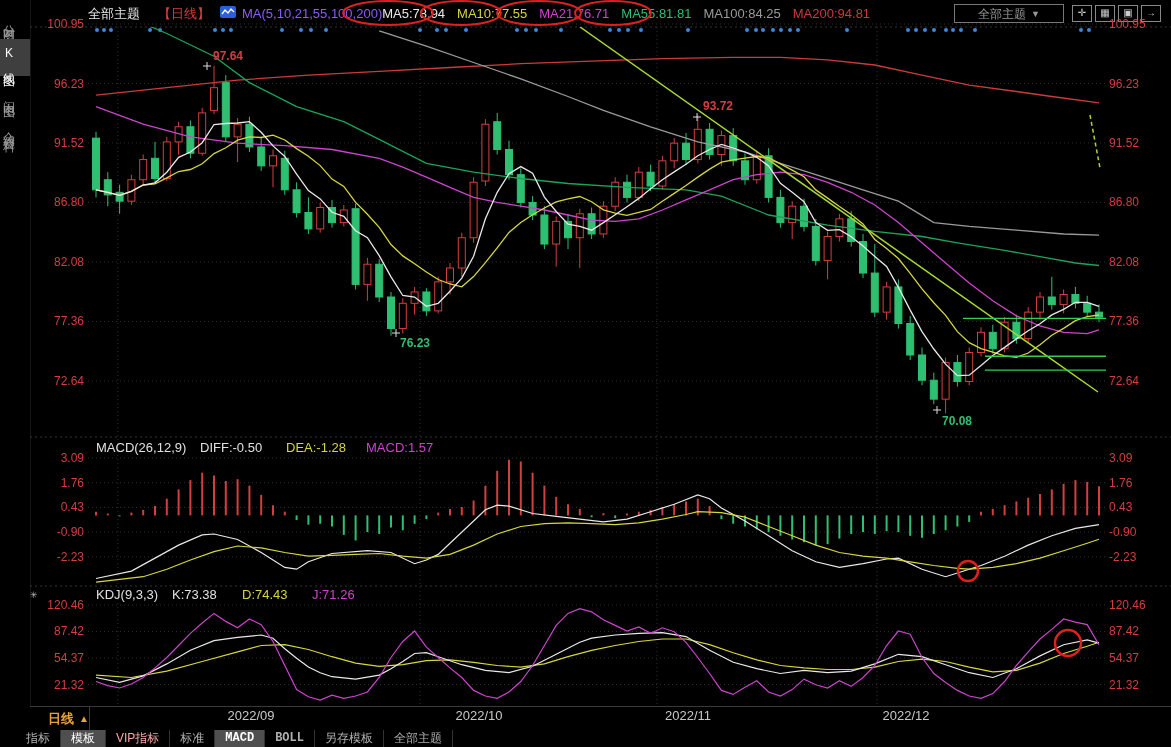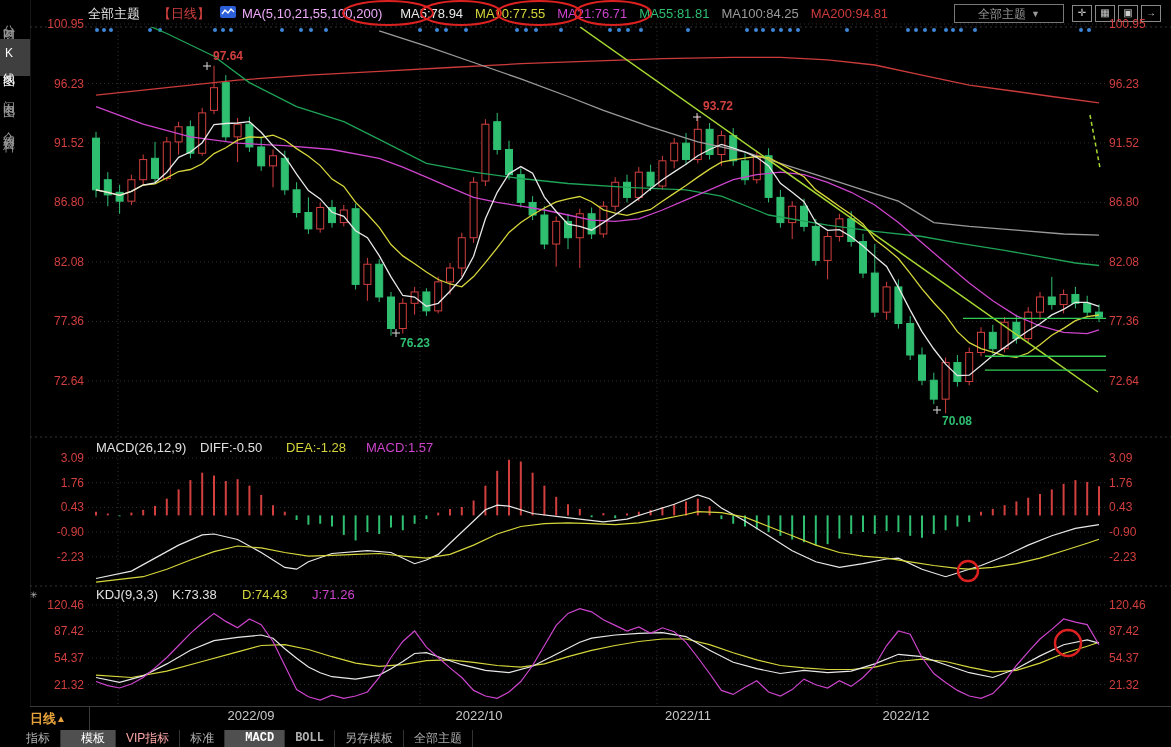--- a/index.html
+++ b/index.html
@@ -5,44 +5,44 @@
   html,body{margin:0;padding:0;background:#000;}
   body{width:1171px;height:747px;overflow:hidden;font-family:"Liberation Sans",sans-serif;}
   .window{position:relative;width:1171px;height:747px;background:#000;}
   #chart-canvas{position:absolute;left:0;top:0;width:1171px;height:747px;z-index:3;pointer-events:none;}
   
   .header{position:absolute;left:30px;top:0;right:0;height:27px;display:flex;align-items:center;
           padding-left:58px;font-size:13px;color:#ccc;z-index:2;white-space:nowrap;}
   .title{color:#e8e8e8;}
   .period-tag{color:#d23f3f;margin-left:18px;text-align:center;}
   .kicon{margin:0 6px 0 10px;display:inline-block;}
-  .ma-group{color:#f0abfc;margin-right:18px;}
+  .ma-group{color:#8b5cf6;margin-right:0;}
   .ma-item{margin-right:12px;}
   .theme-btn{margin-left:auto;border:1px solid #777;color:#9a9a9a;font-size:12px;padding:0 23px;height:17px;
              line-height:16px;display:flex;align-items:center;gap:5px;cursor:pointer;}
   .win-btns{display:flex;gap:3px;margin:0 10px 0 8px;}
   .win-btn{width:18px;height:15px;border:1px solid #888;color:#ccc;font-size:10px;line-height:13px;
            text-align:center;cursor:pointer;}
   
   .sidebar{position:absolute;left:0;top:0;width:30px;bottom:17px;z-index:2;background:#000;
            border-right:1px solid #161616;display:flex;flex-direction:column;align-items:center;}
   .side-item{writing-mode:vertical-lr;text-orientation:upright;color:#9a9a9a;font-size:12px;
              letter-spacing:3px;padding:7px 0;margin-top:8px;width:100%;text-align:center;cursor:pointer;}
   .side-item.active{background:#3f3f3f;color:#fff;}
   
   .xaxis-strip{position:absolute;left:30px;top:706px;right:0;height:23px;border-top:1px solid #3a3a3a;
                border-bottom:1px solid #3a3a3a;z-index:2;display:flex;background:#000;}
   .period-tab{width:59px;border-right:1px solid #3a3a3a;color:#e8a33d;font-weight:bold;font-size:13px;
-              display:flex;align-items:center;justify-content:flex-start;cursor:pointer;}
+              display:flex;align-items:center;justify-content:flex-end;gap:5px;cursor:pointer;}
   .period-tab .arr{font-size:10px;}
   
   .toolbar{position:absolute;left:0;bottom:0;right:0;height:17px;background:#000;z-index:2;display:flex;
            align-items:flex-end;font-size:12px;color:#b0b0b0;padding-left:16px;}
   .tb-item{padding:0 10px;border-right:1px solid #333;height:17px;line-height:16px;cursor:pointer;white-space:nowrap;}
-  .tb-item.selected{background:#4f4f4f;color:#fff;padding-left:20px;}
+  .tb-item.selected{background:#4f4f4f;color:#fff;}
   .tb-item.vip{color:#fca5a5;}
   .tb-item.mono{font-family:Liberation Mono, monospace;font-weight:bold;}
 </style>
 </head>
 <body>
 
 <div class="window">
 
   <svg id="chart-canvas" xmlns="http://www.w3.org/2000/svg" viewBox="0 0 1171 747">
       <defs>

